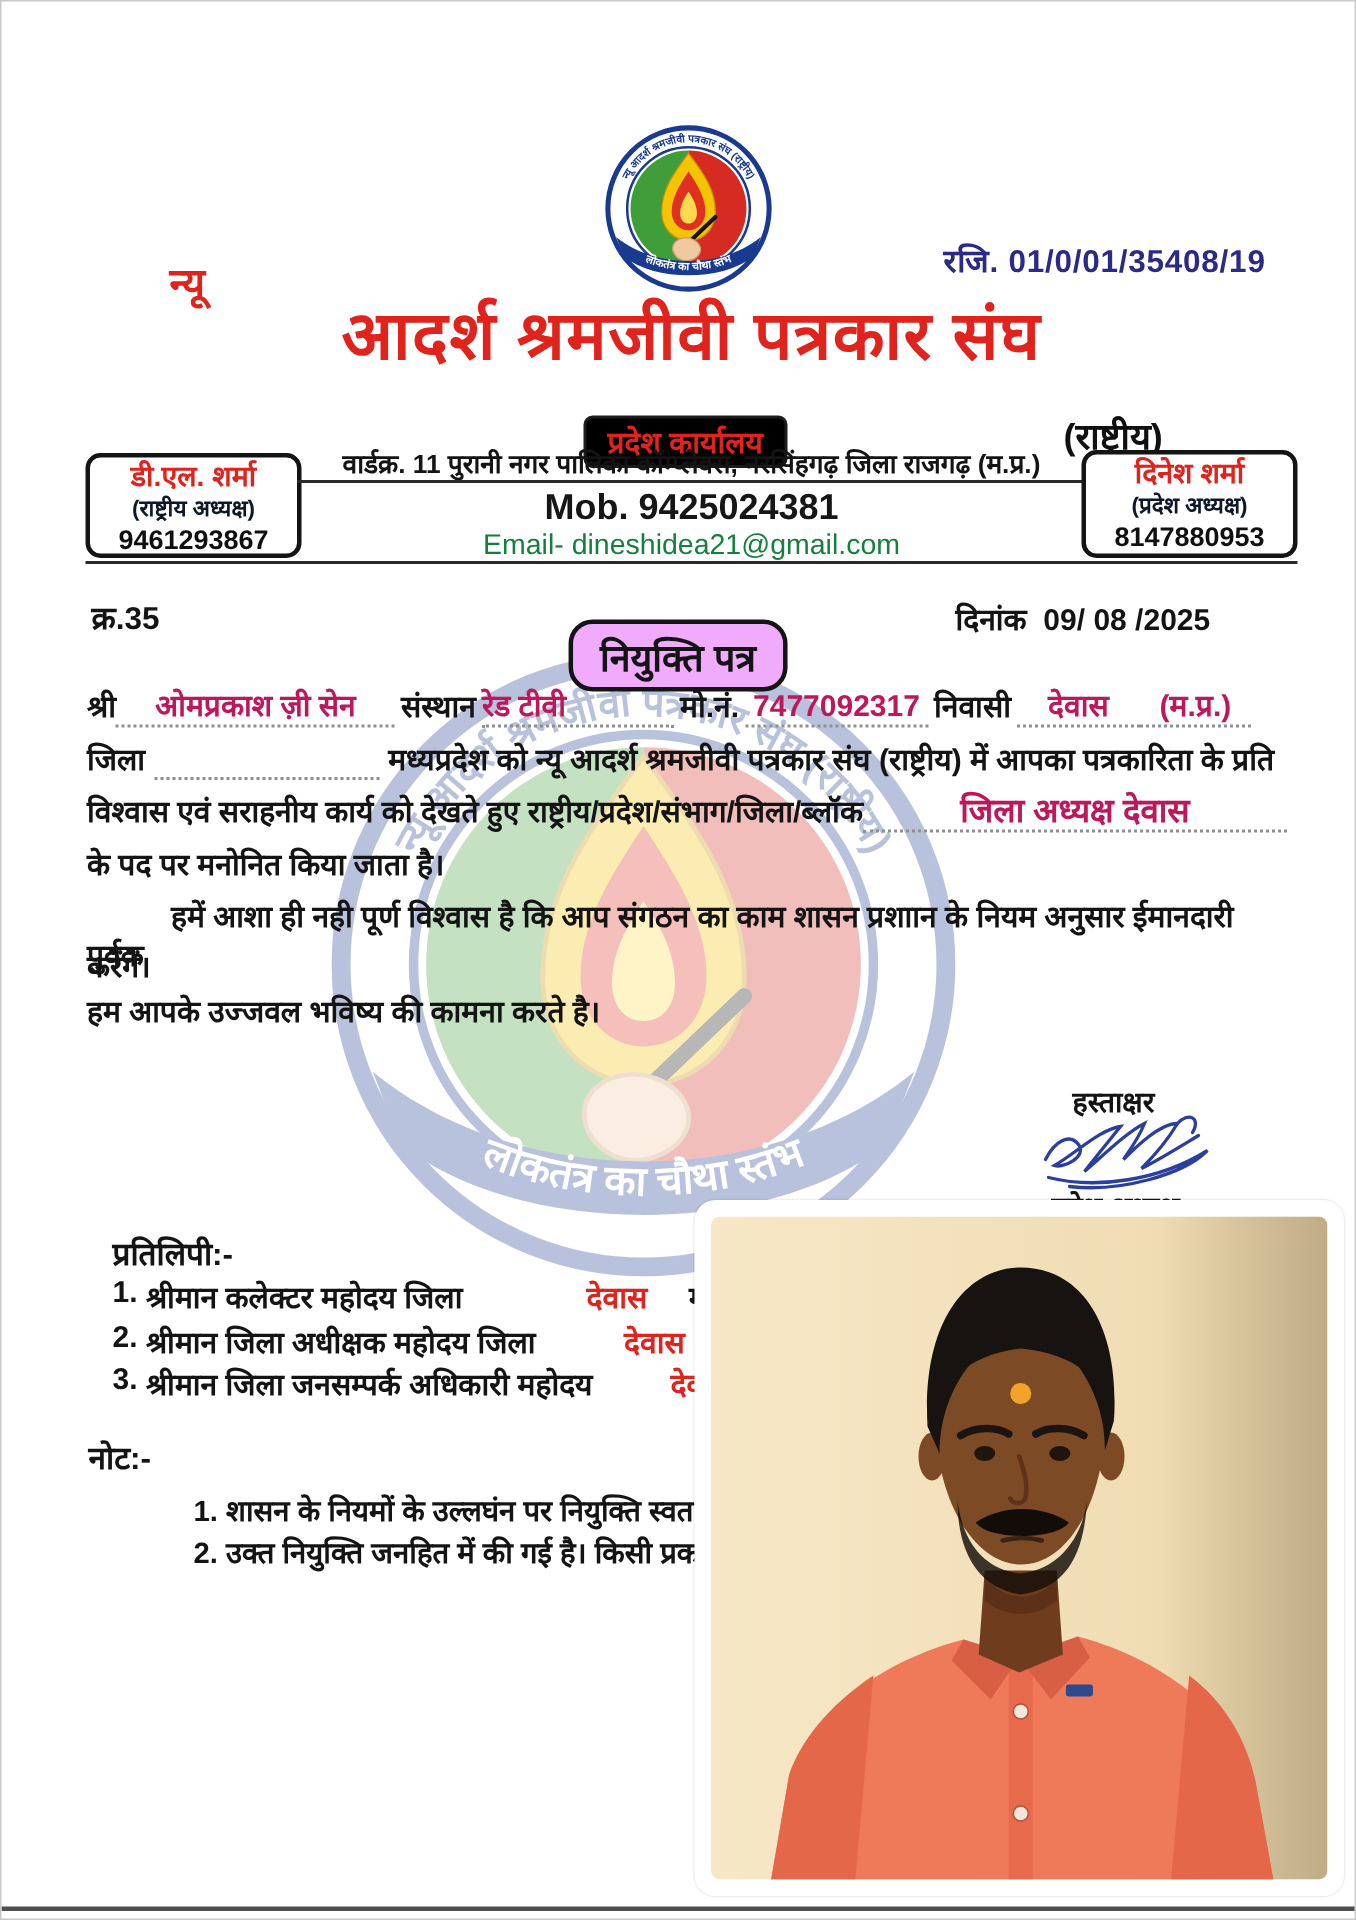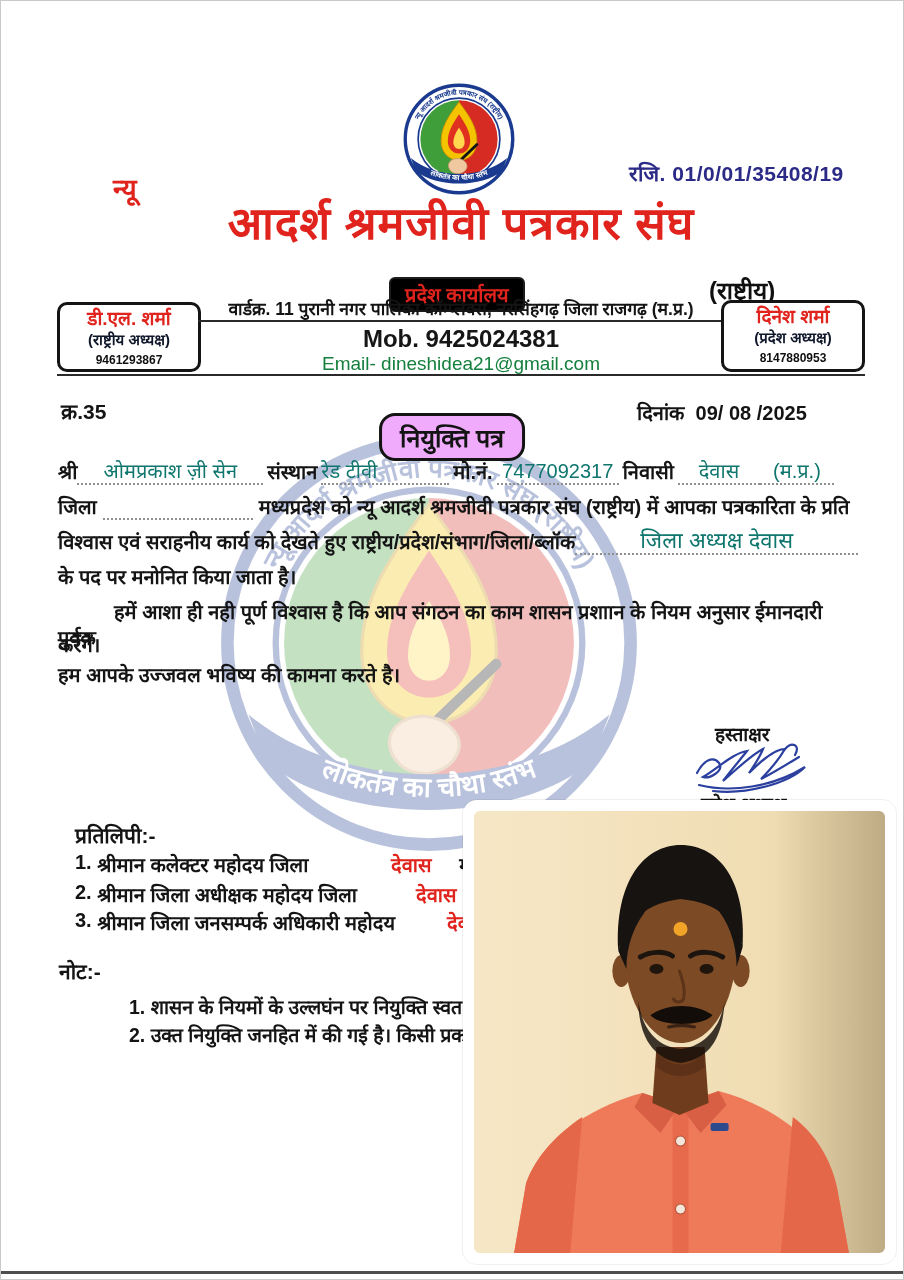--- a/index.html
+++ b/index.html
@@ -21,38 +21,38 @@
   .reg-no{left:628px;top:158px;width:260px;font-size:21px;font-weight:700;letter-spacing:.5px;}
   .title-prefix{left:112px;top:168px;font-size:27px;font-weight:700;}
   .main-title{left:130px;top:190px;width:660px;text-align:center;font-size:45px;font-weight:700;letter-spacing:1px;}
   .office-badge{left:388px;top:276px;border:2px solid #1c1c1c;border-radius:6px;padding:2px 14px;font-size:20px;font-weight:700;background:#000000;}
   .national-label{left:708px;top:272px;font-size:24px;font-weight:700;color:#101010;}
 
   
   .contact-box{border:3px solid #141414;border-radius:10px;text-align:center;background:#fff;padding:3px 4px;box-sizing:border-box;}
   .contact-box .nm{font-size:19px;font-weight:700;line-height:22px;}
   .contact-box .rl{font-size:15px;font-weight:700;line-height:19px;color:#0f172a;}
-  .contact-box .ph{font-size:12px;font-weight:700;line-height:22px;color:#101010;}
+  .contact-box .ph{font-size:18px;font-weight:700;line-height:22px;color:#101010;}
   .left-box{left:56px;top:301px;width:144px;height:70px;}
   .right-box{left:720px;top:299px;width:144px;height:72px;}
   .address-line{left:202px;top:295px;width:516px;text-align:center;font-size:17.5px;font-weight:700;}
   .rule1{left:197px;top:319px;width:526px;height:2px;background:#2a2a2a;}
   .mobile-line{left:202px;top:324px;width:516px;text-align:center;font-size:24px;font-weight:700;color:#161616;}
   .email-line{left:202px;top:352px;width:516px;text-align:center;font-size:19px;color:#15803d;}
   .rule-bottom{left:56px;top:373px;width:808px;height:2px;background:#2a2a2a;}
 
   
   .serial{left:60px;top:396px;font-size:21px;font-weight:700;}
   .doc-title-box{left:50%;transform:translateX(-50%);top:412px;border:3px solid #141414;border-radius:16px;padding:4px 18px;font-size:25px;font-weight:700;background:#f0abfc;}
   .date-line{left:636px;top:398px;font-size:20px;font-weight:700;}
 
   
   .body-line{left:57px;width:800px;font-size:20px;font-weight:600;line-height:26px;}
   .dotted{display:inline-block;border-bottom:2px dotted #8f8f8f;text-align:center;vertical-align:bottom;line-height:24px;}
-  .fill{color:#0f766e;font-weight:400;}
+  .fill{color:#be185d;font-weight:700;}
   .flexline{display:flex;align-items:flex-end;}
   .flexline > span{white-space:nowrap;}
 
   
   .sig-label{left:714px;top:720px;font-size:19px;font-weight:700;}
   .sig-svg{left:688px;top:738px;}
   .sig-role{left:700px;top:790px;font-size:19px;font-weight:700;}
 
   
   .copies-heading{left:74px;top:820px;font-size:21px;font-weight:700;}

